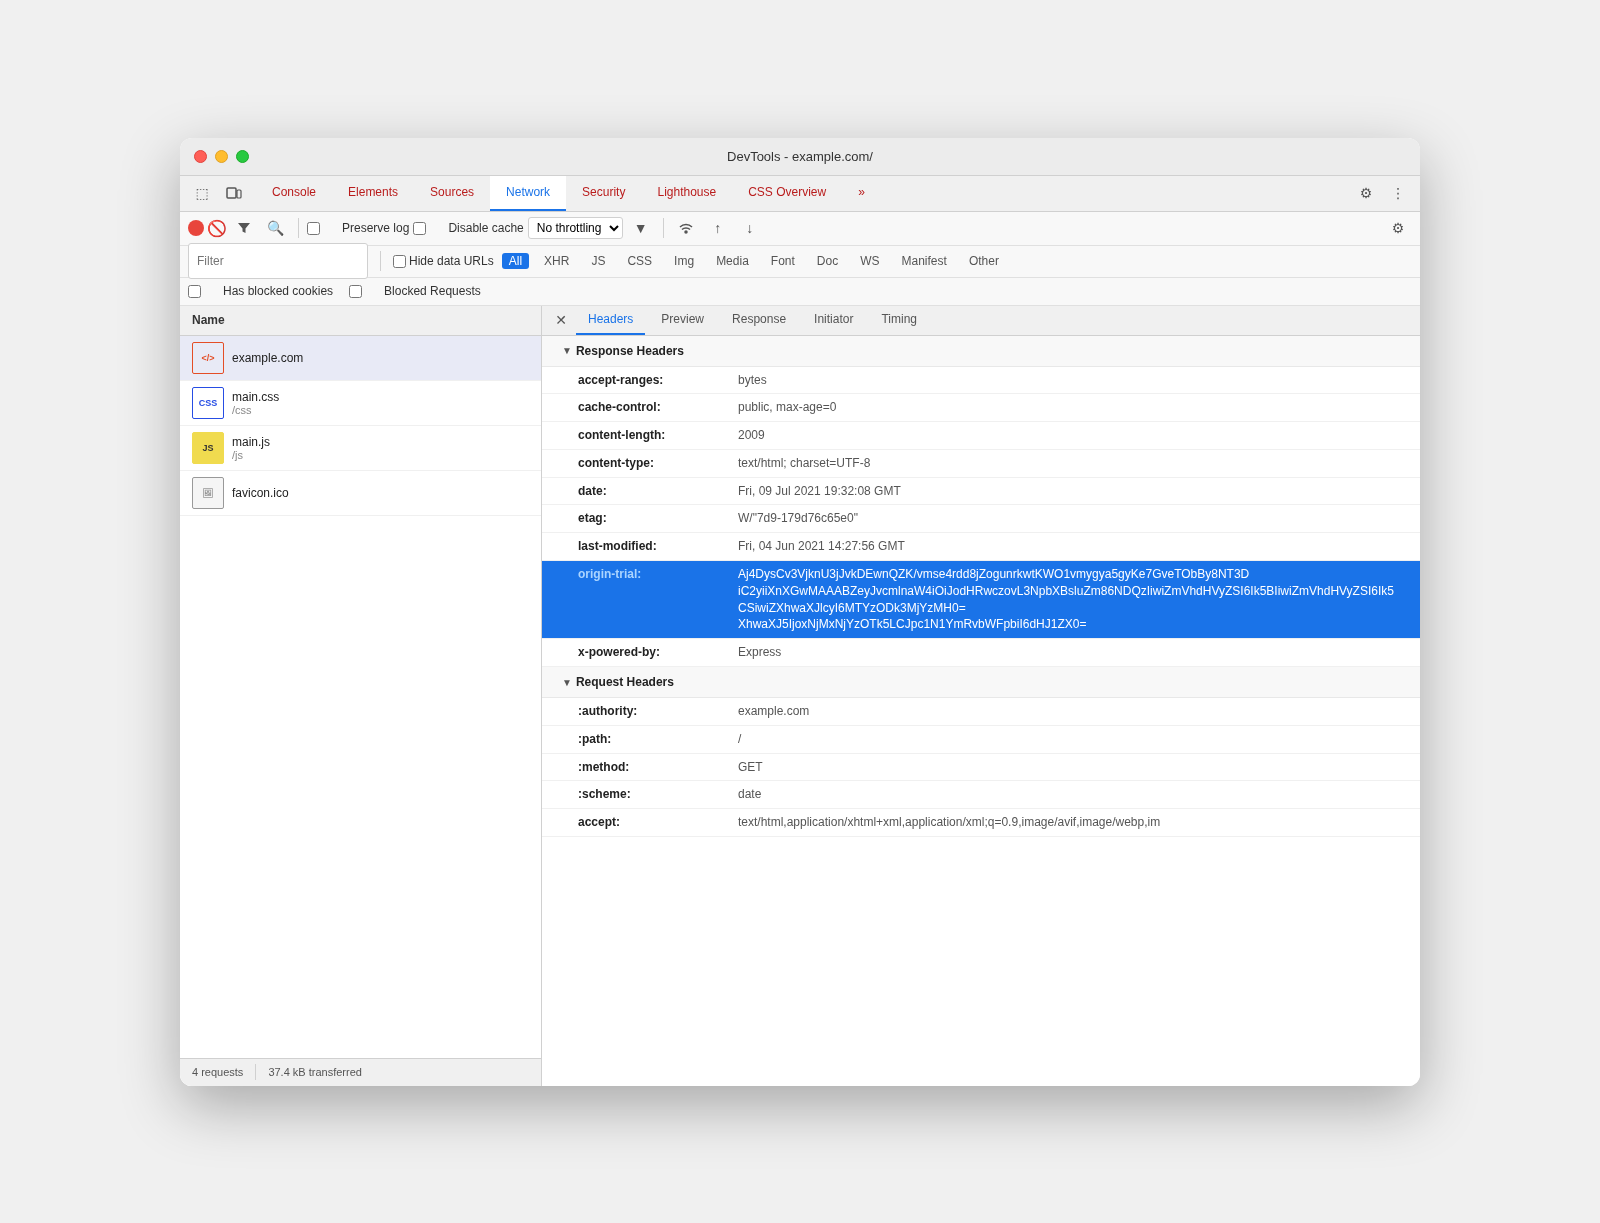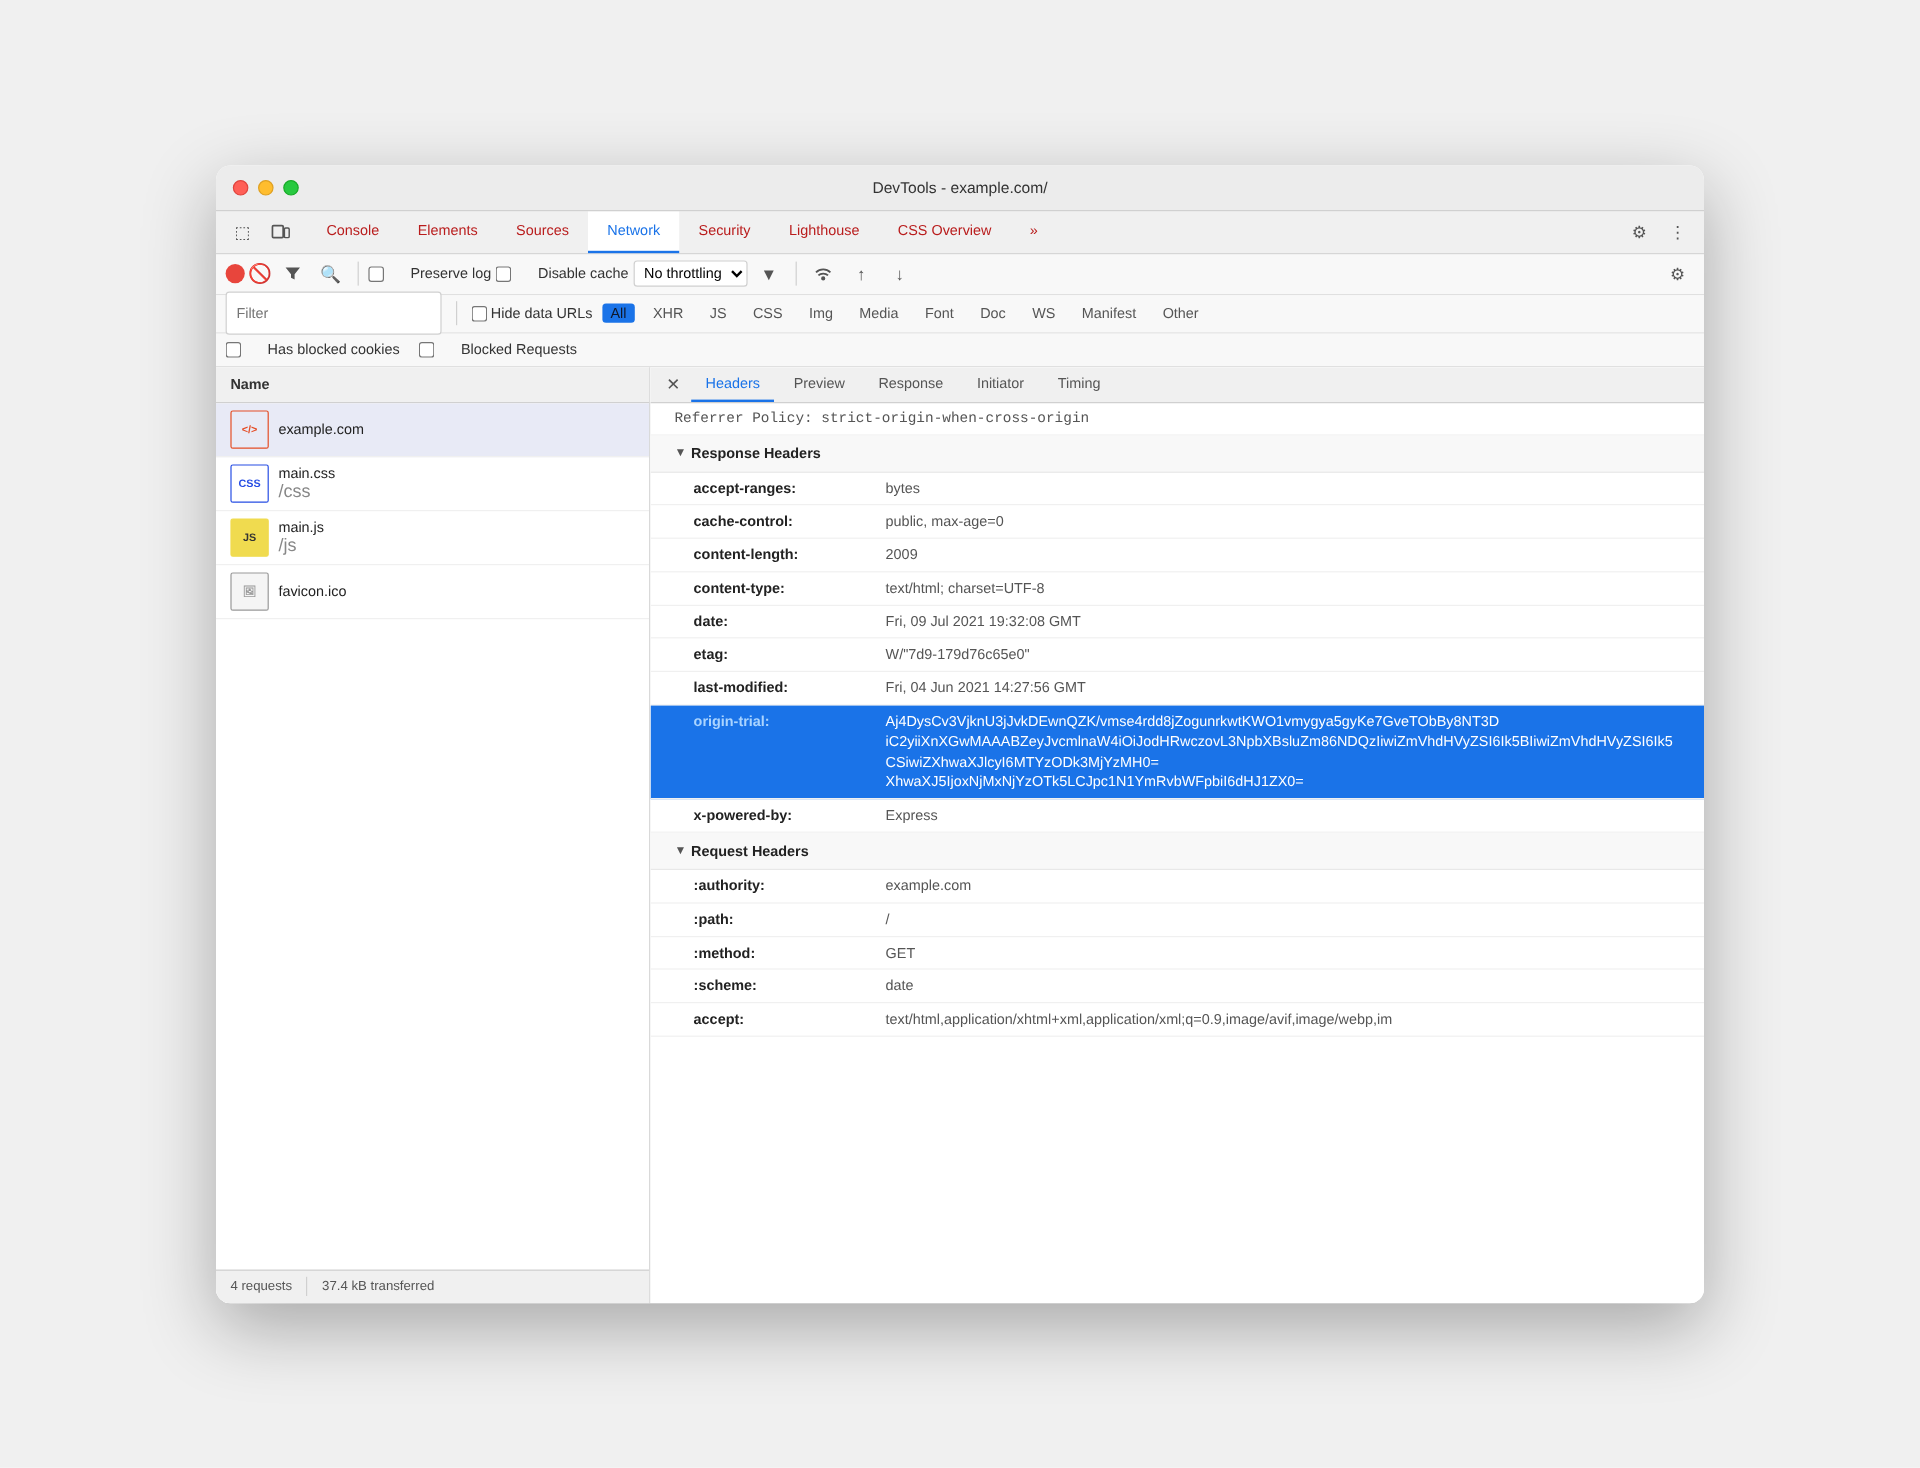--- a/index.html
+++ b/index.html
@@ -198,21 +198,21 @@
       padding: 1px 7px;
       font-size: 12px;
       border: none;
       border-radius: 3px;
       cursor: pointer;
       background: transparent;
       color: #555;
     }
     .filter-type-btn.active-all {
       background: #1a73e8;
-      color: #0f172a;
+      color: #ffffff;
       border-radius: 3px;
     }
     
     .checkbox-row {
       display: flex;
       align-items: center;
       background: #f8f8f8;
       border-bottom: 1px solid #e0e0e0;
       height: 28px;
       padding: 0 8px;
@@ -266,21 +266,21 @@
       font-size: 9px;
       font-weight: bold;
       flex-shrink: 0;
     }
     .file-icon-html { color: #e44d26; border-color: #e44d26; }
     .file-icon-css { color: #264de4; border-color: #264de4; }
     .file-icon-js { color: #f0db4f; border-color: #f0db4f; background: #f0db4f; color: #333; }
     .file-icon-ico { color: #999; border-color: #999; background: #f5f5f5; }
     .file-info { display: flex; flex-direction: column; }
     .file-name { font-size: 12px; color: #222; }
-    .file-path { font-size: 15px; color: #888; }
+    .file-path { font-size: 11px; color: #888; }
     .file-panel-footer {
       height: 28px;
       background: #f0f0f0;
       border-top: 1px solid #d0d0d0;
       display: flex;
       align-items: center;
       padding: 0 12px;
       gap: 12px;
       font-size: 11px;
       color: #555;
@@ -546,23 +546,20 @@
           <div class="close-btn">✕</div>
           <div class="headers-tab active">Headers</div>
           <div class="headers-tab">Preview</div>
           <div class="headers-tab">Response</div>
           <div class="headers-tab">Initiator</div>
           <div class="headers-tab">Timing</div>
         </div>
 
         <div class="headers-content">
 
-          <div class="referrer-row">
-            <span>Referrer Policy: strict-origin-when-cross-origin</span>
-          </div>
 
           <div class="section-header">
             <span class="triangle">▼</span>
             <span>Response Headers</span>
           </div>
           <div class="header-row">
             <span class="header-name">accept-ranges:</span>
             <span class="header-value">bytes</span>
           </div>
           <div class="header-row">

